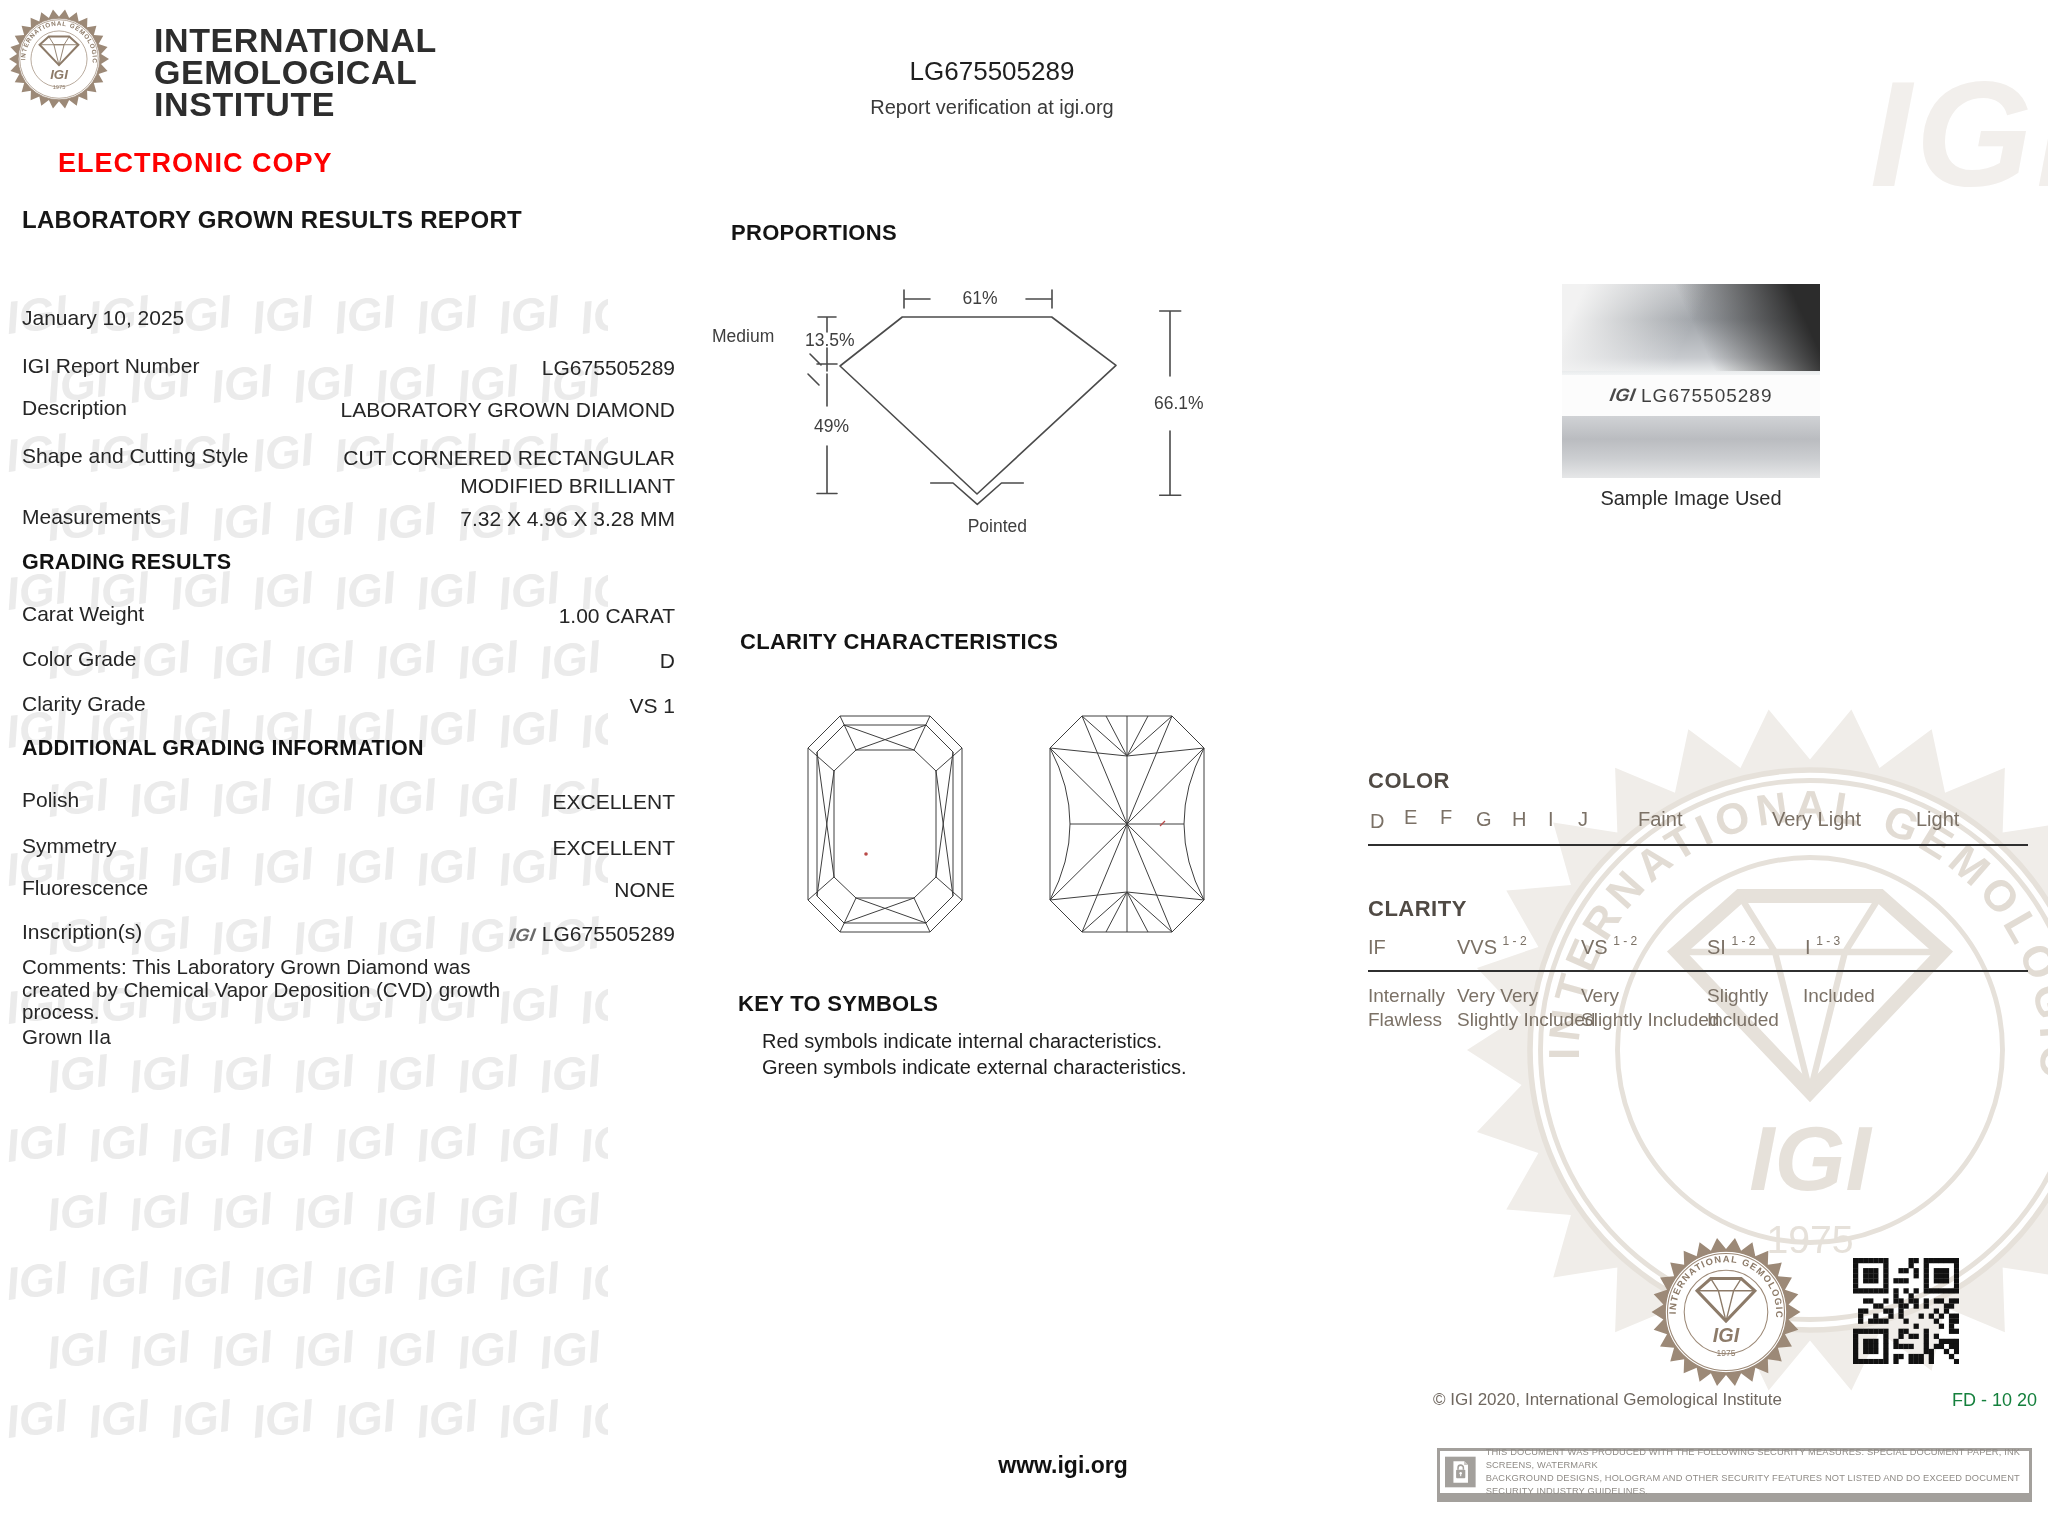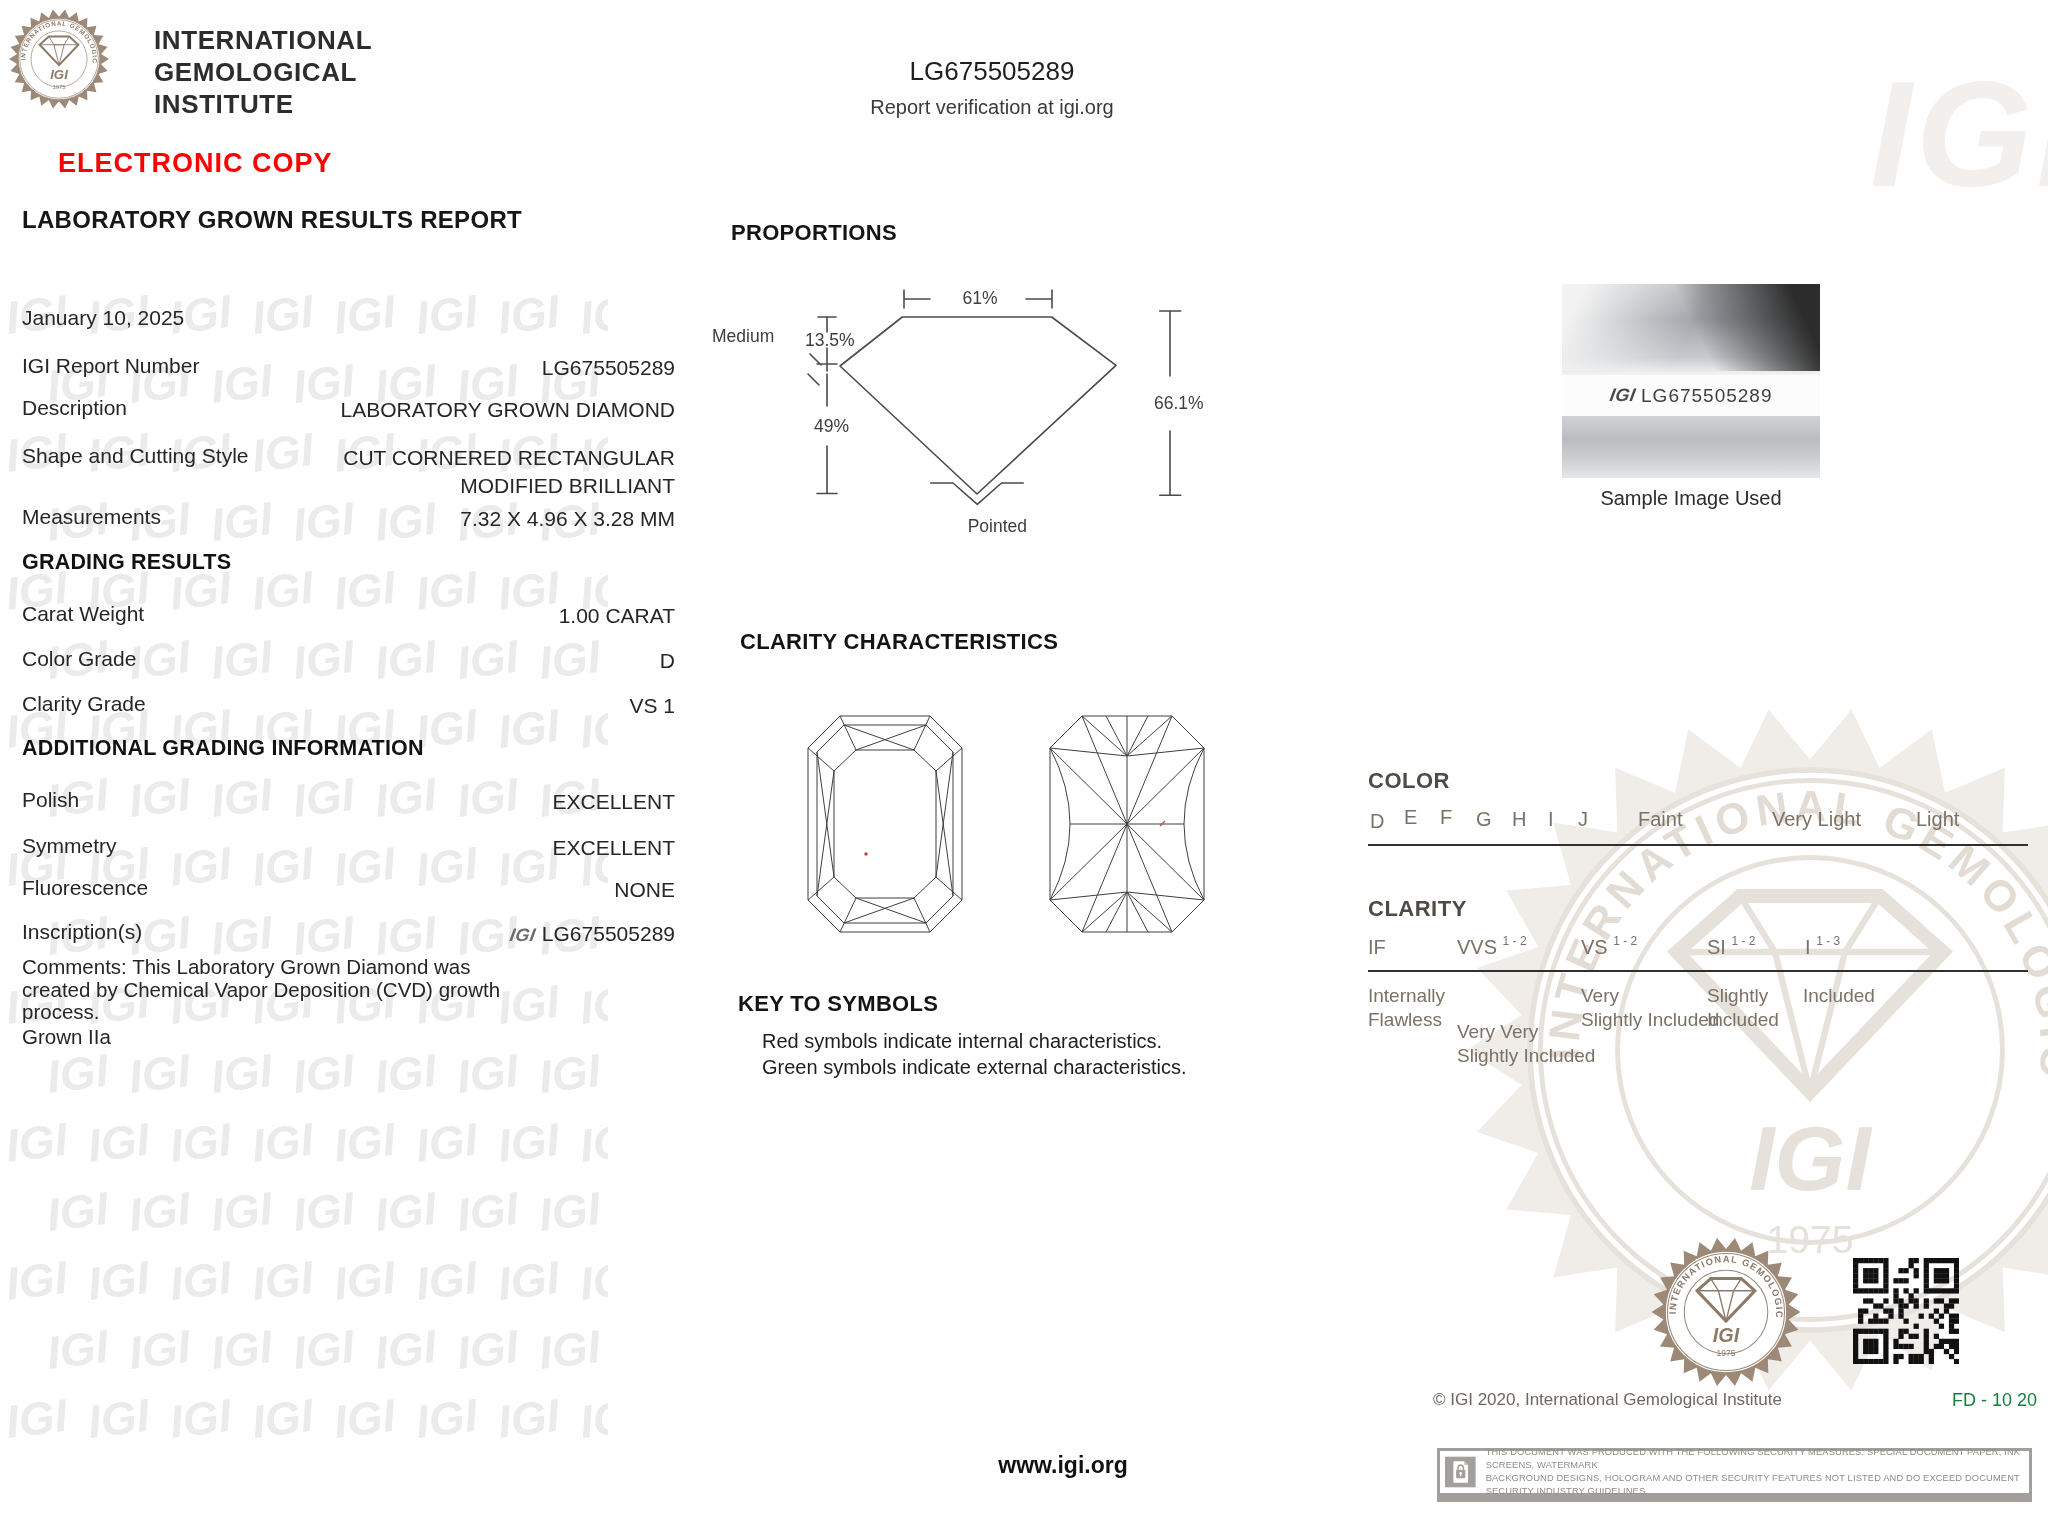--- a/index.html
+++ b/index.html
@@ -1,20 +1,20 @@
 <!DOCTYPE html>
 <html><head>
 <meta charset="utf-8">
 <style>
   html,body{margin:0;padding:0;background:#fff;}
   #page{position:relative;width:2048px;height:1517px;background:#ffffff;overflow:hidden;
         font-family:"Liberation Sans","DejaVu Sans",sans-serif;color:#262626;}
   .abs{position:absolute;}
   
-  .inst-name{position:absolute;left:154px;top:24px;font-size:26px;font-weight:bold;
+  .inst-name{position:absolute;left:154px;top:24px;font-size:34px;font-weight:bold;
              letter-spacing:.6px;line-height:32px;color:#2d2d2d;}
   .ecopy{position:absolute;left:58px;top:148px;font-size:27px;font-weight:bold;letter-spacing:1px;}
   .repnum-top{position:absolute;left:792px;top:56px;width:400px;text-align:center;font-size:26px;color:#1f1f1f;}
   .verify-top{position:absolute;left:792px;top:96px;width:400px;text-align:center;font-size:20px;color:#3a3a3a;}
   .doc-title{position:absolute;left:22px;top:206px;font-size:24px;font-weight:bold;letter-spacing:.3px;color:#171717;}
   
   .lrow{position:absolute;left:22px;width:653px;display:flex;justify-content:space-between;
         font-size:21px;color:#262626;align-items:flex-start;}
   .lrow .val{text-align:right;line-height:28px;}
   .lhead{position:absolute;left:22px;font-size:21.5px;font-weight:bold;color:#121212;letter-spacing:.2px;}
@@ -395,21 +395,21 @@
     </div>
     <div class="scale-item" style="left:437px;top:38px;">
       <span>I</span>
       <span class="sup">1 - 3</span>
     </div>
     <div class="scale-line" style="top:74px;"></div>
     <div class="scale-item desc" style="left:0;top:88px;">
       <div>Internally</div>
       <div>Flawless</div>
     </div>
-    <div class="scale-item desc" style="left:89px;top:88px;margin-top:36px;">
+    <div class="scale-item desc" style="left:89px;top:88px;">
       <div>Very Very</div>
       <div>Slightly Included</div>
     </div>
     <div class="scale-item desc" style="left:213px;top:88px;">
       <div>Very</div>
       <div>Slightly Included</div>
     </div>
     <div class="scale-item desc" style="left:339px;top:88px;">
       <div>Slightly</div>
       <div>Included</div>

